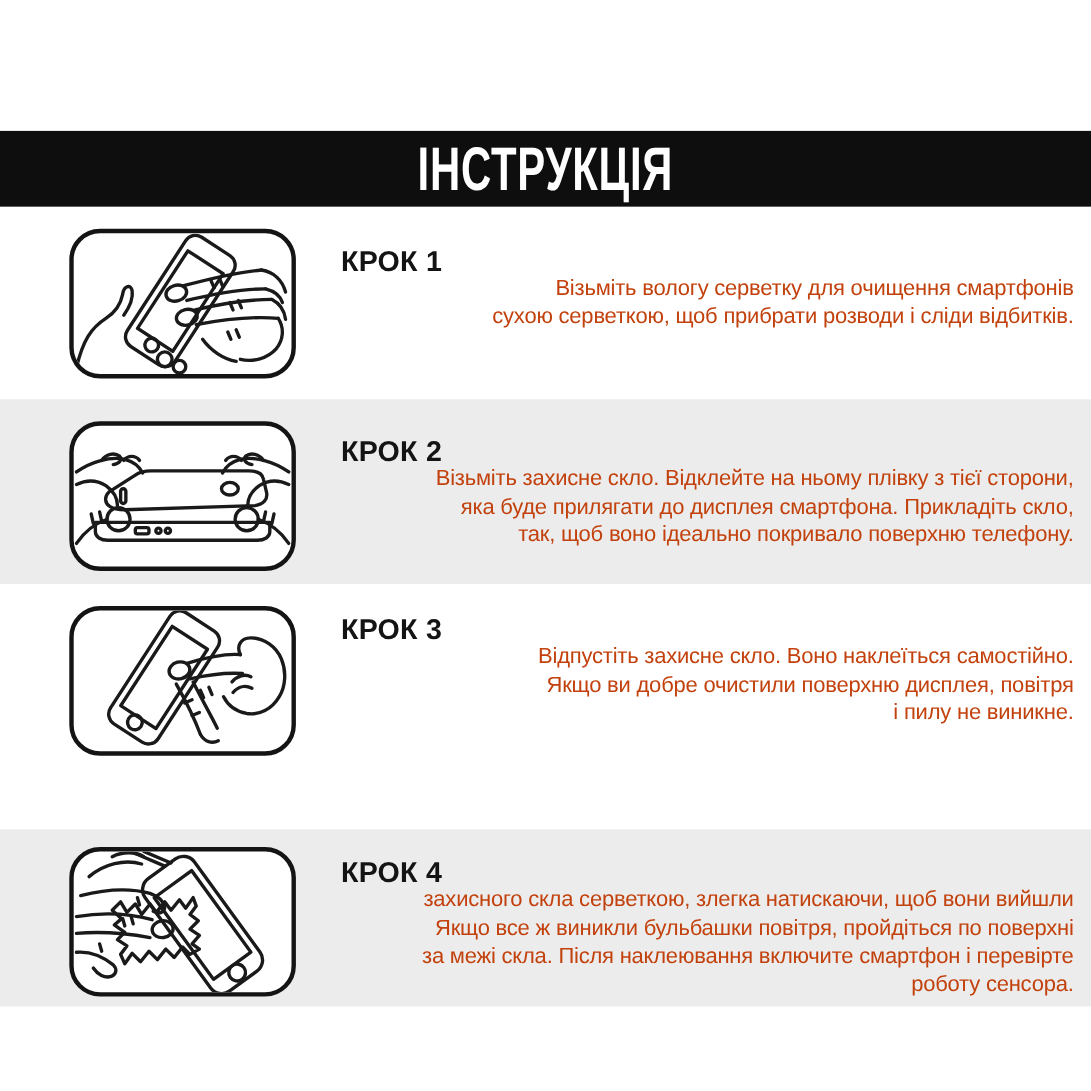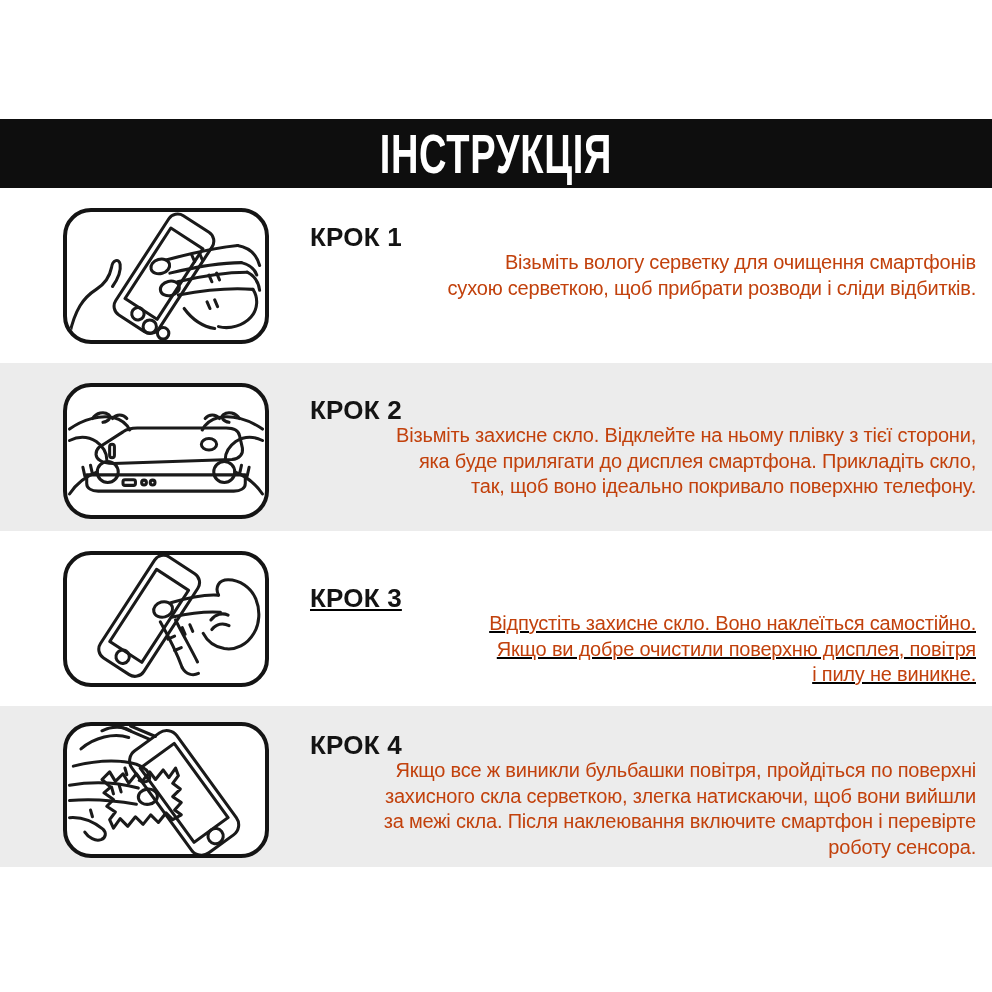--- a/index.html
+++ b/index.html
@@ -10,35 +10,35 @@
   .banner { height:69px; background:#0e0e0e; display:flex; align-items:center; justify-content:center; }
   .banner-title {
     color:#ffffff; font-weight:bold; font-size:56px; letter-spacing:1px;
     transform:scaleX(0.68); transform-origin:center; white-space:nowrap;
   }
 
   .step { position:relative; }
   .step.s1 { height:175px; background:#ffffff; }
   .step.s2 { height:168px; background:#ececec; }
   .step.s3 { height:175px; background:#ffffff; }
-  .step.s4 { height:161px; background:#ececec; }
+  .step.s4 { height:161px; background:#ececec;margin-top:48px; }
 
   .illus {
     position:absolute; left:63px; top:20px; width:206px; height:136px;
     border:4px solid #141414; border-radius:28px; background:#ffffff;
     box-sizing:border-box; overflow:hidden;
   }
   .step.s4 .illus { top:16px; }
   .illus svg { position:absolute; left:0; top:0; width:100%; height:100%; }
   .stroke { fill:none; stroke:#1a1a1a; stroke-width:3.2; stroke-linecap:round; stroke-linejoin:round; }
 
   .text { position:absolute; left:310px; right:16px; }
   .step.s1 .text { top:36px; }
   .step.s2 .text { top:34px; }
-  .step.s3 .text { top:54px;text-decoration:underline; }
+  .step.s3 .text { top:28px; }
   .step.s4 .text { top:26px; }
   .heading { font-size:26px; font-weight:bold; color:#141414; line-height:26px; letter-spacing:0.2px; }
   .line { font-size:20px; color:#c2410c; line-height:25.5px; letter-spacing:-0.2px; white-space:nowrap;text-align:right; }
 </style>
 </head>
 <body>
 
 <div class="page">
 
   <div class="spacer-top"></div>
@@ -163,20 +163,20 @@
           <path d="M14,24 C28,12 48,7 64,12"></path>
           <path d="M36,5 C46,0 58,0 66,5"></path>
           <path d="M58,2 L86,14 M66,0 L92,11"></path>
           <path d="M2,96 C14,95 27,100 37,108 C41,112 40,117 35,119 C29,121 22,117 18,111"></path>
           <path d="M46,64 l2,7 M54,62 l2,7 M24,88 l2,7 M60,44 l2,7"></path>
         </g>
       </svg>
     </div>
     <div class="text">
       <div class="heading">КРОК 4</div>
+      <div class="line">захисного скла серветкою, злегка натискаючи, щоб вони вийшли</div>
       <div class="line">Якщо все ж виникли бульбашки повітря, пройдіться по поверхні</div>
-      <div class="line">захисного скла серветкою, злегка натискаючи, щоб вони вийшли</div>
       <div class="line">за межі скла. Після наклеювання включите смартфон і перевірте</div>
       <div class="line">роботу сенсора.</div>
     </div>
   </div>
 
 </div>
 
 </body></html>

